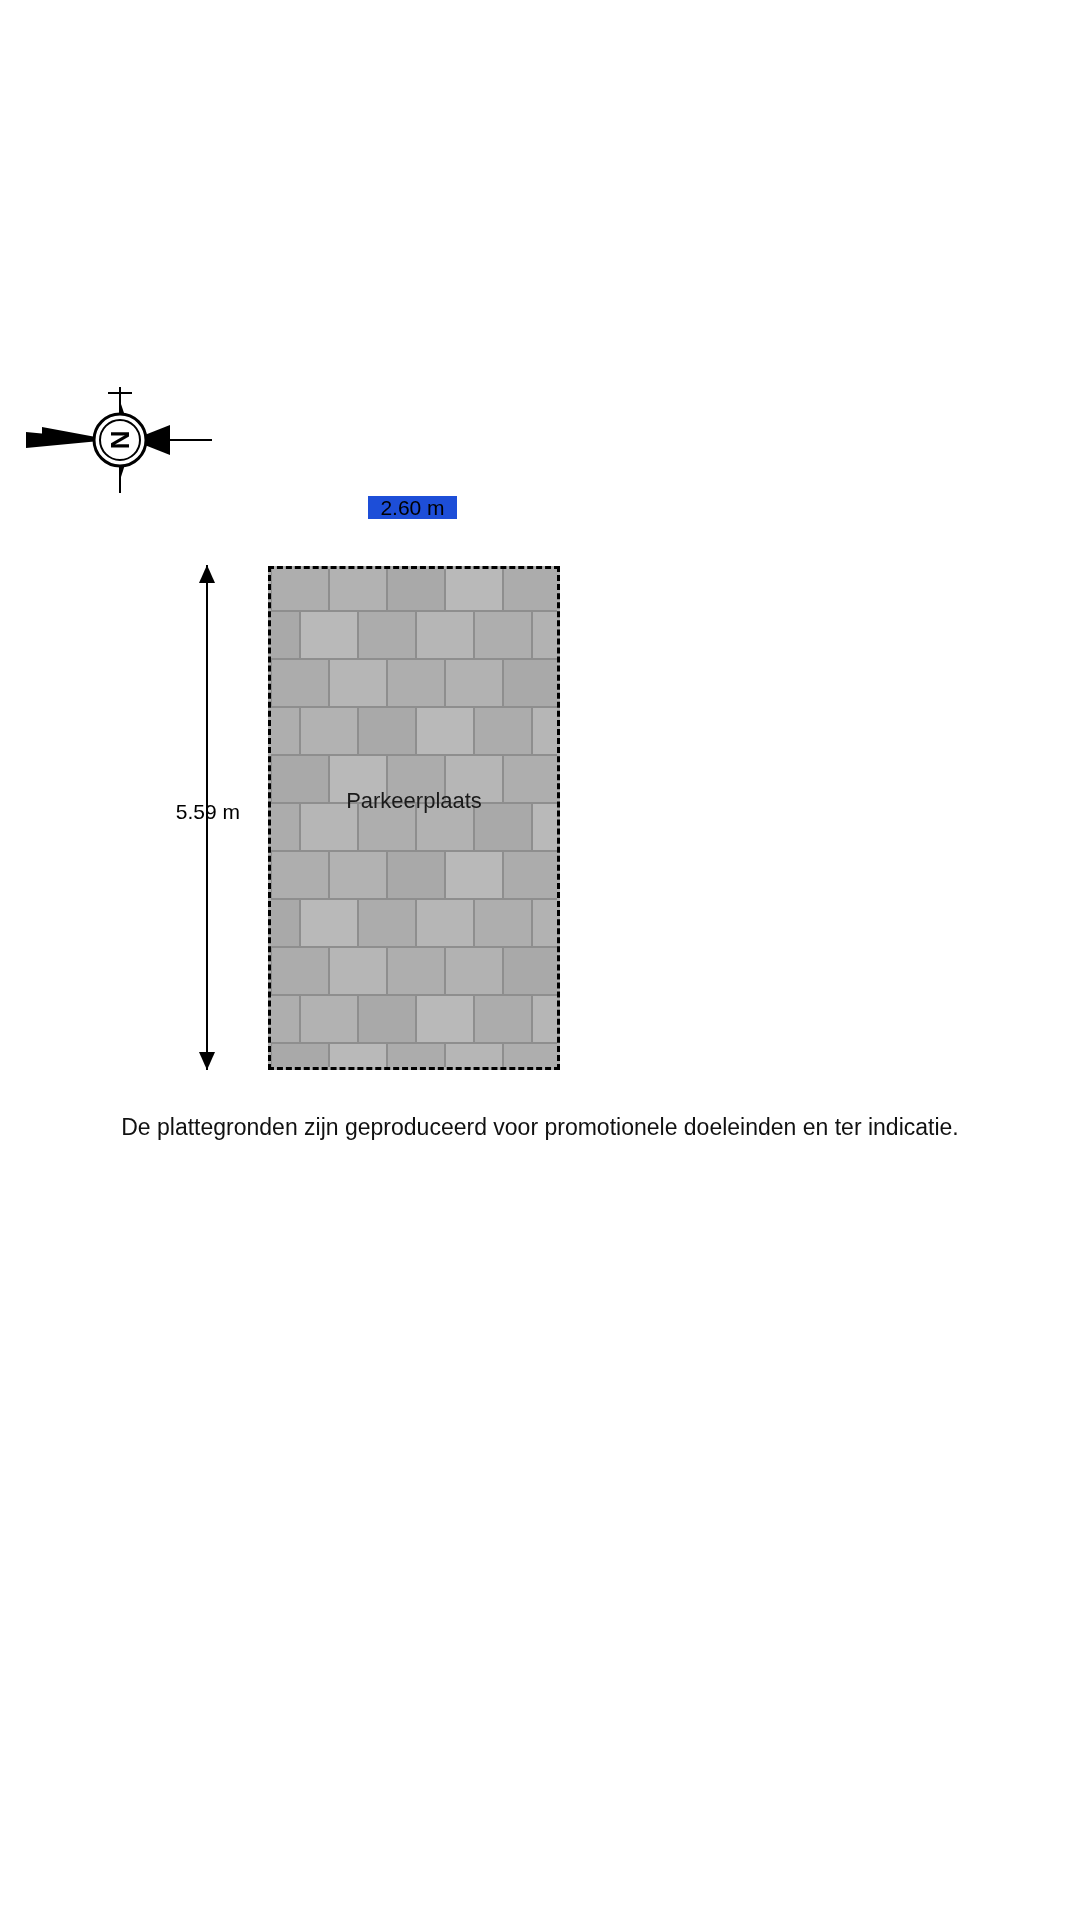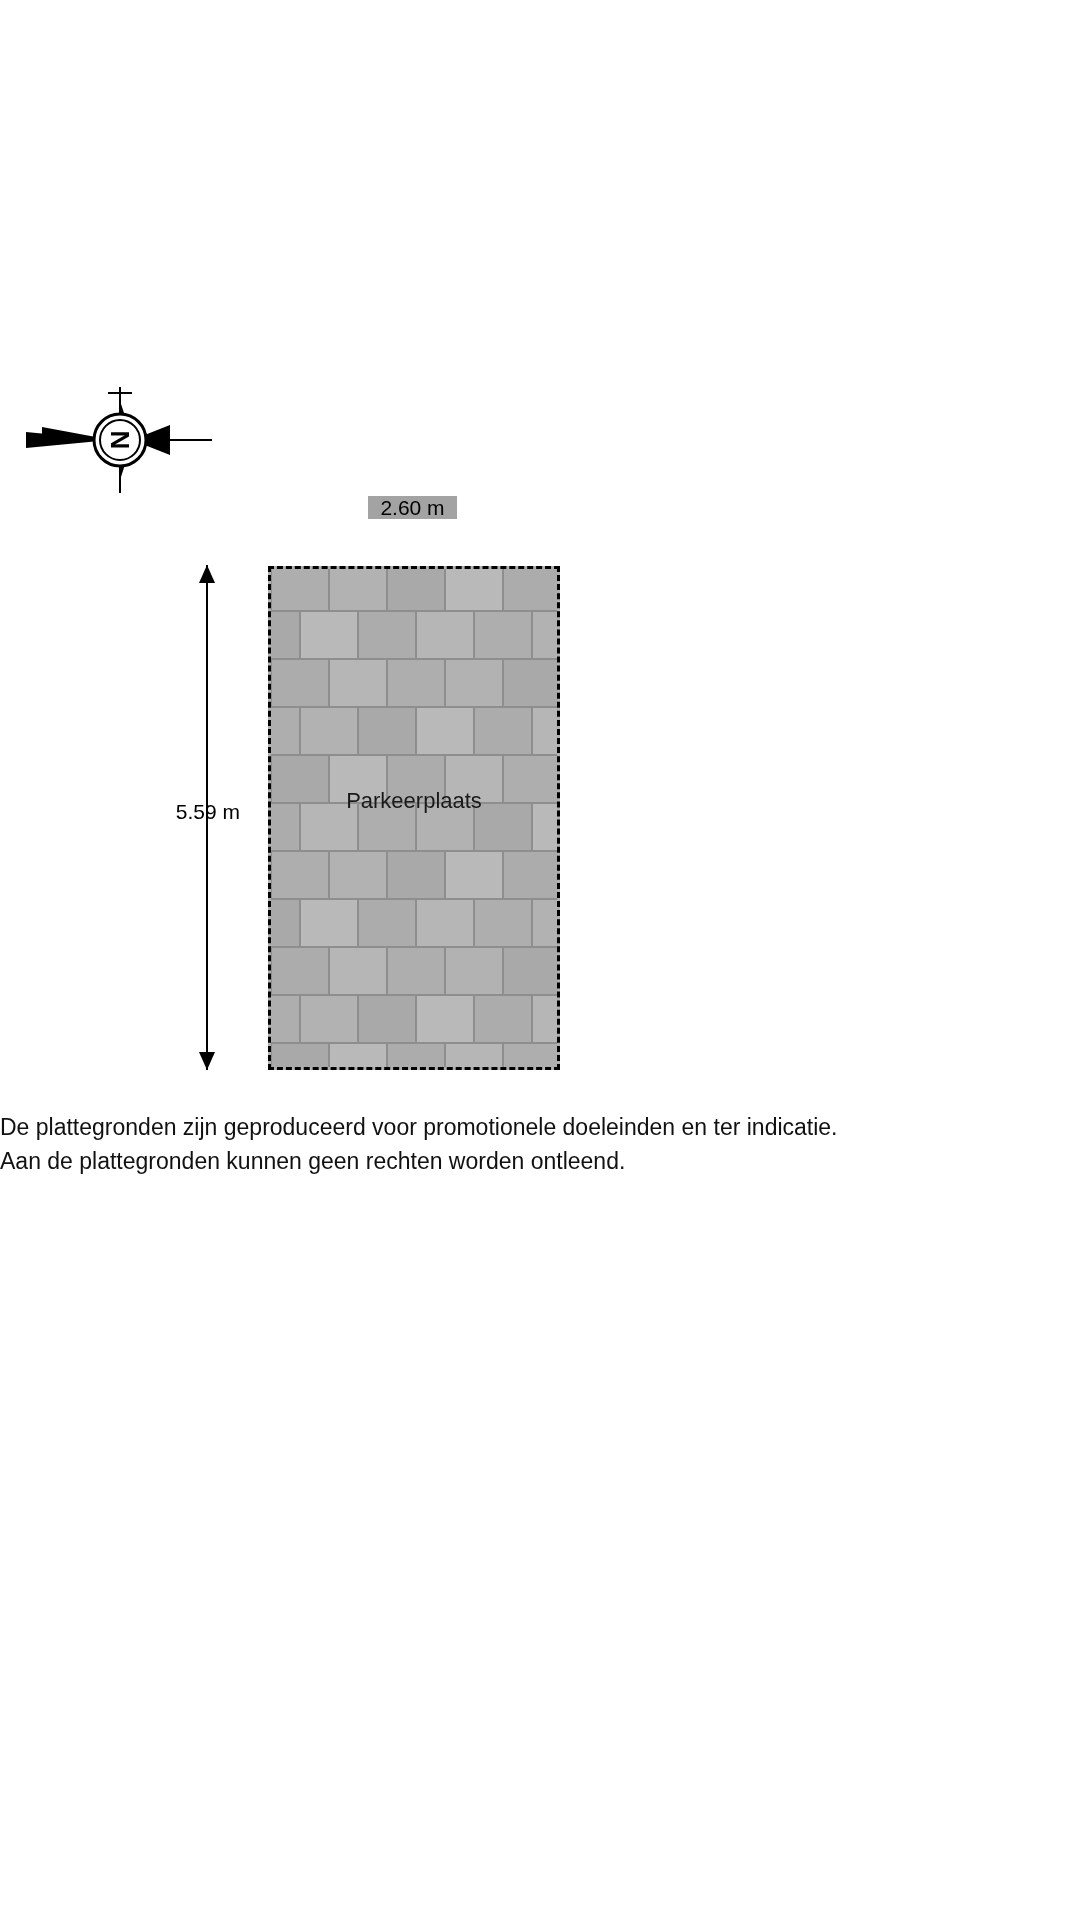--- a/index.html
+++ b/index.html
@@ -44,21 +44,21 @@
     position: absolute;
     left: 0;
     top: 0;
     width: 295px;
     text-align: center;
     font-size: 21px;
     line-height: 36px;
     background: #ffffff;
   }
   #width-dim .label span {
-    background: #a3a3a3;
+    background: #1d4ed8;
     padding: 0 12px;
   }
 
   
   #height-dim {
     position: absolute;
     left: 150px;
     top: 565px;
     width: 110px;
     height: 505px;
@@ -104,20 +104,21 @@
     color: #1a1a1a;
     z-index: 5;
   }
 
   
   #disclaimer {
     position: absolute;
     left: 0;
     top: 1110px;
     width: 1080px;
+    text-align: center;
     font-size: 23px;
     line-height: 34px;
     color: #111111;
   }
 </style>
 </head>
 <body>
 
 <div id="compass">
   <svg width="200" height="110" viewBox="0 0 200 110">
@@ -230,14 +231,13 @@
       <div class="paver" style="left: 58px; top: 474px; width: 58px; height: 48px; background: rgb(185, 185, 185);"></div>
       <div class="paver" style="left: 116px; top: 474px; width: 58px; height: 48px; background: rgb(172, 172, 172);"></div>
       <div class="paver" style="left: 174px; top: 474px; width: 58px; height: 48px; background: rgb(182, 182, 182);"></div>
       <div class="paver" style="left: 232px; top: 474px; width: 58px; height: 48px; background: rgb(174, 174, 174);"></div>
     </div>
 </div>
 <div id="room-label">Parkeerplaats</div>
 
 <div id="disclaimer">
   <div>De plattegronden zijn geproduceerd voor promotionele doeleinden en ter indicatie.</div>
-  <div>Aan de plattegronden kunnen geen rechten worden ontleend.</div>
 </div>
 
 </body></html>

